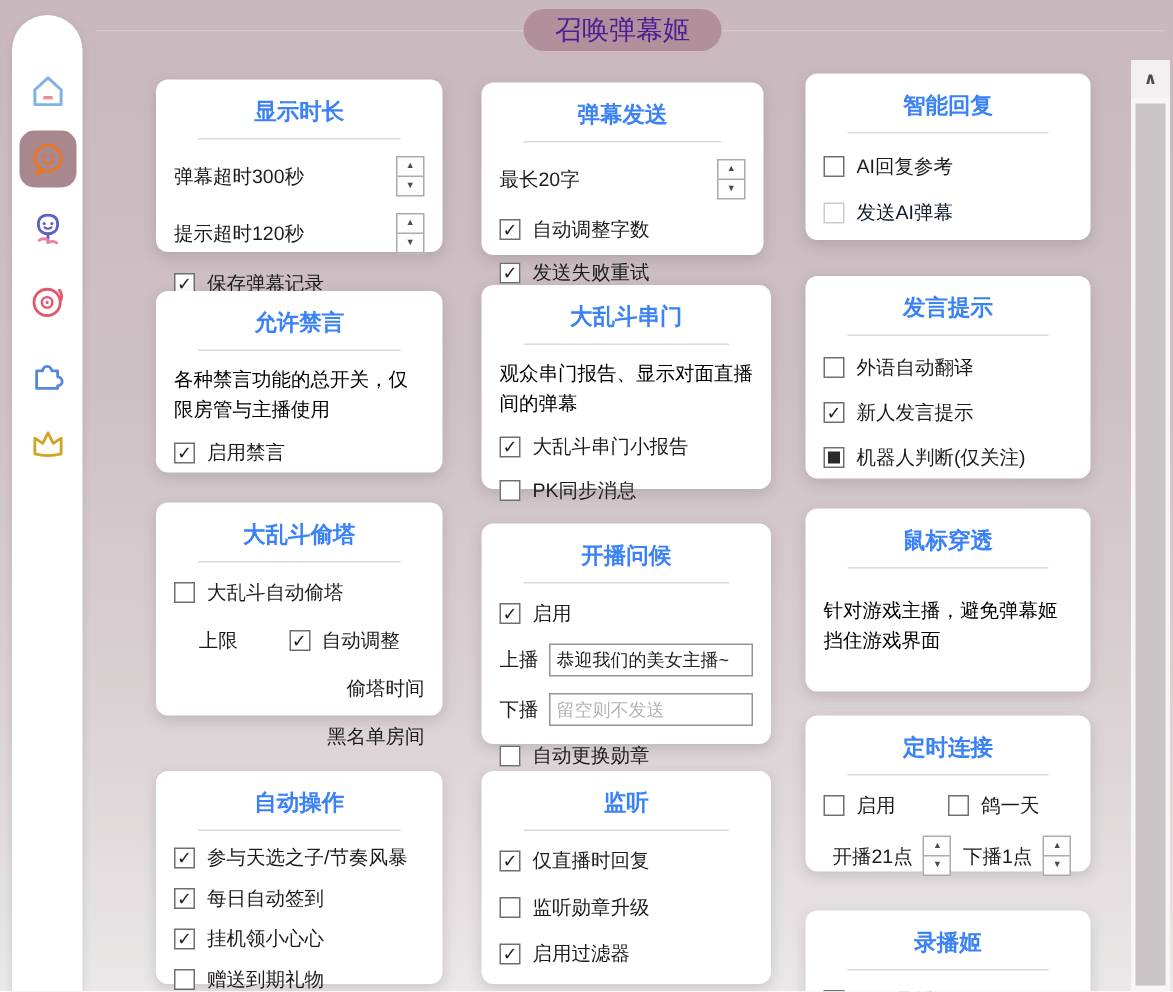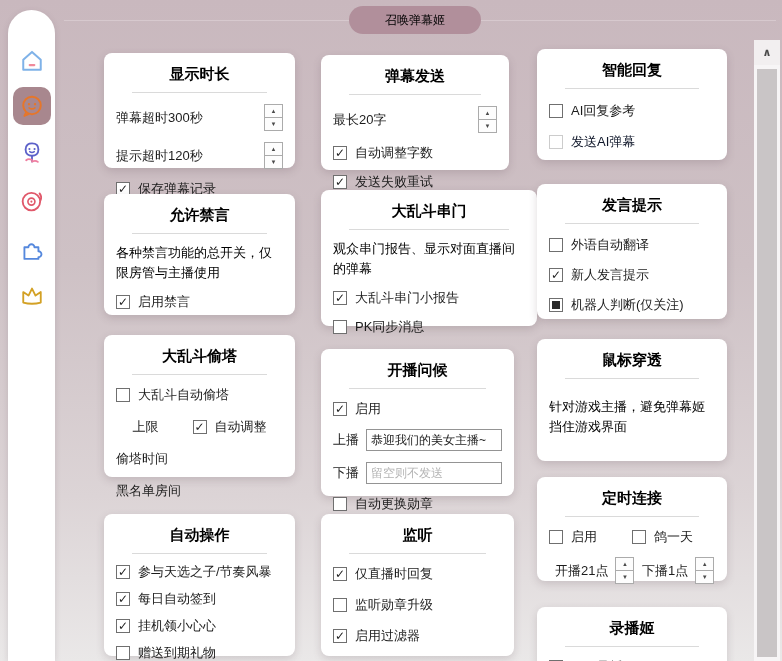--- a/index.html
+++ b/index.html
@@ -5,58 +5,58 @@
   html,body{margin:0;padding:0;}
   .canvas{
     position:relative;width:782px;height:661px;overflow:hidden;
     background:linear-gradient(180deg,#c9b8be 0%,#cec1c5 40%,#dcd4d6 75%,#eae8e8 100%);
     font-family:"Liberation Sans","DejaVu Sans",sans-serif;
     -webkit-font-smoothing:antialiased;
   }
   .topline{position:absolute;left:64px;right:6px;top:20px;height:1px;background:#d7c9ce;}
   .title-pill{
     position:absolute;left:349px;top:6px;width:132px;height:28px;border-radius:14px;
-    background:#b18f9b;color:#000000;font-size:12px;display:flex;align-items:center;justify-content:center;
+    background:#b18f9b;color:#4c1d95;font-size:18px;display:flex;align-items:center;justify-content:center;
     border:none;cursor:pointer;
   }
   
   .sidebar{position:absolute;left:8px;top:10px;width:47px;height:651px;background:#fff;
     border-radius:24px 24px 0 0;box-shadow:0 2px 6px rgba(100,80,90,.18);}
   .side-icon{position:absolute;left:50%;transform:translateX(-50%);width:30px;height:30px;
     display:flex;align-items:center;justify-content:center;cursor:pointer;}
   .side-sel{position:absolute;left:50%;transform:translateX(-50%);width:38px;height:38px;border-radius:10px;
     background:#a8878e;display:flex;align-items:center;justify-content:center;cursor:pointer;}
   
   .scrollbar{position:absolute;top:40px;right:2px;bottom:0;width:26px;background:#f7f5f6;}
   .scroll-btn{height:25px;display:flex;align-items:center;justify-content:center;background:#f2eff0;
     color:#4a4a4a;font-size:11px;font-weight:bold;cursor:pointer;}
   .scroll-thumb{position:absolute;top:29px;left:3px;width:20px;height:calc(100% - 33px);background:#c9c5c6;cursor:pointer;}
   
   .card{position:absolute;background:#fff;border-radius:8px;box-shadow:0 3px 9px rgba(90,70,80,.20);
     padding:9px 12px 10px;box-sizing:border-box;}
-  .card-title{font-size:15px;font-weight:bold;color:#000000;text-align:center;padding:3px 0 8px;}
+  .card-title{font-size:15px;font-weight:bold;color:#3b82f6;text-align:center;padding:3px 0 8px;}
   .divider{height:1px;background:#dadada;margin:0 16px 1px;}
   .row{display:flex;align-items:center;margin-top:11px;font-size:13px;color:#1c1c1c;}
   .desc{color:#000000;font-size:13px;line-height:1.5;margin-top:9px;}
   .cb{width:14px;height:14px;border:1px solid #6f6f6f;background:#fff;display:inline-flex;
     align-items:center;justify-content:center;margin-right:8px;flex:none;cursor:pointer;box-sizing:border-box;}
   .row.checked .cb::after{content:"✓";font-size:12px;line-height:1;color:#222;}
   .row.indet .cb::after{content:"";width:8px;height:8px;background:#2a2a2a;}
   .row.disabled .cb{border-color:#cccccc;}
   .row.disabled .lbl{color:#0f172a;}
   .spin{margin-left:auto;width:17px;height:25px;border:1px solid #ababab;background:#fdfdfd;
     display:flex;flex-direction:column;flex:none;}
   .spin-b{flex:1;display:flex;align-items:center;justify-content:center;font-size:6px;color:#4a4a4a;cursor:pointer;}
   .spin-b.up{border-bottom:1px solid #ababab;}
   .spin.inline{margin-left:7px;}
   .ti{flex:1;min-width:0;margin-left:7px;height:20px;border:1px solid #949494;font-size:12px;
     padding:0 4px;font-family:inherit;color:#222;background:#fff;}
   .ti::placeholder{color:#b4b4b4;}
   .row.center{justify-content:center;gap:34px;margin-top:14px;}
-  .row.centertext{justify-content:flex-start;margin-top:14px;}
+  .row.centertext{justify-content:flex-end;margin-top:14px;}
   .grp{display:flex;align-items:center;width:50%;box-sizing:border-box;}
   .lbl{white-space:nowrap;}
 </style>
 </head>
 <body>
 
 <div class="canvas">
   <div class="topline"></div>
   <button class="title-pill">召唤弹幕姬</button>
 
@@ -201,21 +201,21 @@
     <div class="row checked">
       <span class="cb"></span>
       <span class="lbl">自动调整字数</span>
     </div>
     <div class="row checked">
       <span class="cb"></span>
       <span class="lbl">发送失败重试</span>
     </div>
   </div>
 
-  <div class="card" style="left:321px;top:190px;width:216px;height:136px">
+  <div class="card" style="left:321px;top:190px;width:193px;height:136px">
     <div class="card-title">大乱斗串门</div>
     <div class="divider"></div>
     <div class="desc">观众串门报告、显示对面直播间的弹幕</div>
     <div class="row checked">
       <span class="cb"></span>
       <span class="lbl">大乱斗串门小报告</span>
     </div>
     <div class="row">
       <span class="cb"></span>
       <span class="lbl">PK同步消息</span>

